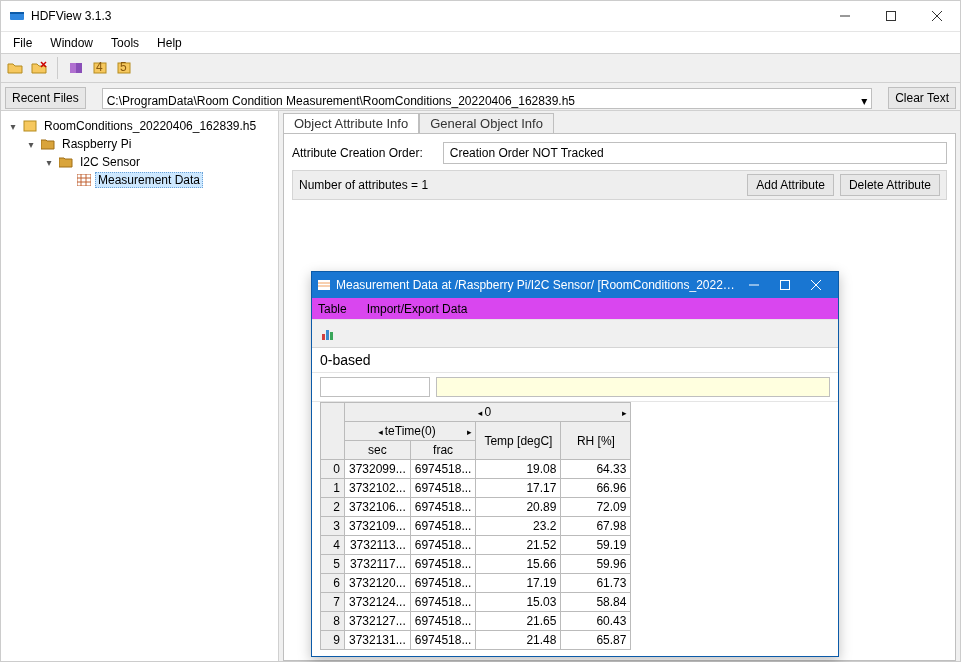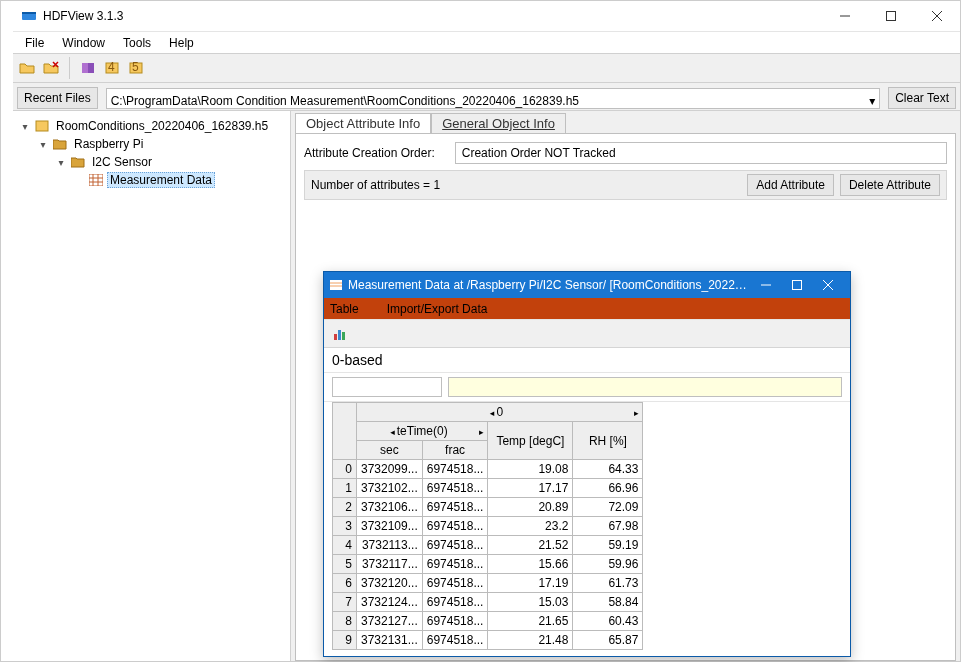--- a/index.html
+++ b/index.html
@@ -1,58 +1,58 @@
 <!DOCTYPE html>
 <html><head>
 <meta charset="utf-8">
 <style>
   * { box-sizing: border-box; font-family: "Segoe UI", Tahoma, sans-serif; font-size: 12px; }
   body { margin:0; background:#fff; width:961px; height:662px; overflow:hidden; }
-  .window { width:961px; height:662px; border:1px solid #ccc; display:flex; flex-direction:column; background:#fff;padding-left:12px; }
+  .window { width:961px; height:662px; border:1px solid #ccc; display:flex; flex-direction:column; background:#fff; }
   .titlebar { height:30px; display:flex; align-items:center; padding:0 0 0 8px; background:#fff; }
   .titlebar .icon { width:16px; height:16px; margin-right:6px; }
   .winbtns { margin-left:auto; display:flex; }
   .winbtns div { width:46px; height:30px; display:flex; align-items:center; justify-content:center; color:#555; }
   .menubar { height:22px; display:flex; align-items:center; padding:0 4px; gap:2px; border-top:1px solid #e5e5e5; }
   .menubar span { padding:2px 8px; }
   .toolbar { height:30px; background:#f0f0f0; border-top:1px solid #d0d0d0; border-bottom:1px solid #d0d0d0; display:flex; align-items:center; padding:0 6px; gap:8px; }
   .tbico { width:16px; height:16px; display:flex; align-items:center; justify-content:center; }
   .sep { width:1px; height:22px; background:#ccc; margin:0 2px; }
-  .recentrow { height:28px; background:#f0f0f0; display:flex; align-items:center; padding:3px 4px 0 4px; gap:8px; border-bottom:1px solid #d0d0d0;}
+  .recentrow { height:28px; background:#f0f0f0; display:flex; align-items:center; padding:3px 4px 0 4px; gap:16px; border-bottom:1px solid #d0d0d0;}
   .recentbtn { background:#e7e7e7; border:1px solid #bfbfbf; padding:3px 6px; }
   .pathbox { flex:1; background:#fff; border:1px solid #bfbfbf; height:21px; padding:0 4px; display:flex; align-items:flex-end; position:relative;}
   .clearbtn { background:#e7e7e7; border:1px solid #bfbfbf; padding:3px 6px; }
   .mainarea { flex:1; display:flex; }
   .treepane { width:278px; border-right:1px solid #d0d0d0; padding:6px 4px; }
   ul.tree { list-style:none; margin:0; padding:0; }
   ul.tree ul { list-style:none; margin:0; padding-left:18px; }
   .trow { display:flex; align-items:center; gap:4px; padding:1px 2px; white-space:nowrap; }
   .expander { width:12px; display:flex; justify-content:center; color:#555; font-size:10px;}
   .tselected .trow-label { background:#cde8ff; border:1px dotted #6aa2d8; padding:0 2px; }
   .trow-label { padding:1px 3px; }
   .rightpane { flex:1; background:#f0f0f0; position:relative; display:flex; flex-direction:column; padding:2px 4px 0 4px;}
   .tabs { display:flex; align-items:flex-end; height:20px;}
   .tab { background:#f6f6f6; border:1px solid #bfbfbf; border-bottom:none; padding:2px 10px; font-size:13px; color:#333;}
   .tab.active { background:#fff; }
-  .tab.inactive { background:#eee;text-decoration:underline; }
+  .tab.inactive { background:#eee; }
   .panel { background:#fff; border:1px solid #bfbfbf; flex:1; padding:8px; display:flex; flex-direction:column; gap:6px;}
   .row1 { display:flex; align-items:center; gap:20px;}
   .ro-field { flex:1; border:1px solid #bfbfbf; height:22px; display:flex; align-items:center; padding:0 6px; background:#fff;}
   .row2 { background:#eee; border:1px solid #d5d5d5; display:flex; align-items:center; padding:3px 6px; gap:6px;}
   .btn { background:#e7e7e7; border:1px solid #bfbfbf; padding:3px 8px; }
   .attrtable { border:1px solid #d5d5d5; }
   .attrtable .hrow, .attrtable .drow { display:flex; }
   .attrtable .cell { padding:4px 6px; border-right:0px solid #eee; }
   .c1{width:95px}.c2{width:155px}.c3{width:66px}.c4{flex:1}
   
   .dwin { position:absolute; left:32px; top:160px; width:528px; background:#fff; border:1px solid #0b5aa8; box-shadow:0 4px 12px rgba(0,0,0,.25);}
   .dwin .dtitle { background:#1976d2; color:#fff; height:26px; display:flex; align-items:center; padding:0 6px; font-size:11px;}
   .dwin .dtitle .spacer{flex:1}
   .dwin .dtitle .wb{width:40px; height:26px; display:flex;align-items:center;justify-content:center;}
-  .dwin .dmenu { background:#c2410c; height:22px; display:flex; align-items:center; padding:0 6px; gap:28px; border-bottom:1px solid #e5e5e5; font-size:11px;}
+  .dwin .dmenu { background:#d946ef; height:22px; display:flex; align-items:center; padding:0 6px; gap:20px; border-bottom:1px solid #e5e5e5; font-size:11px;}
   .dwin .dtool { background:#f0f0f0; height:28px; display:flex; align-items:center; padding:0 8px; border-bottom:1px solid #d5d5d5;}
   .dwin .label0 { padding:4px 8px; font-size:14px; border-bottom:1px solid #e5e5e5;}
   .dwin .coordrow { display:flex; gap:6px; padding:4px 8px; border-bottom:1px solid #e5e5e5;}
   .dwin .coordbox { border:1px solid #bfbfbf; background:#fff; height:20px;}
   .dwin .coord1{width:110px}
   .dwin .coord2{flex:1; background:#ffffdf;}
   .dwin .grid { padding:0 0 6px 8px; }
   table.data { border-collapse:collapse; font-size:11px;}
   table.data th, table.data td { border:1px solid #bbb; padding:2px 4px; background:#fff; }
   table.data th { background:#eee; font-weight:normal; }

